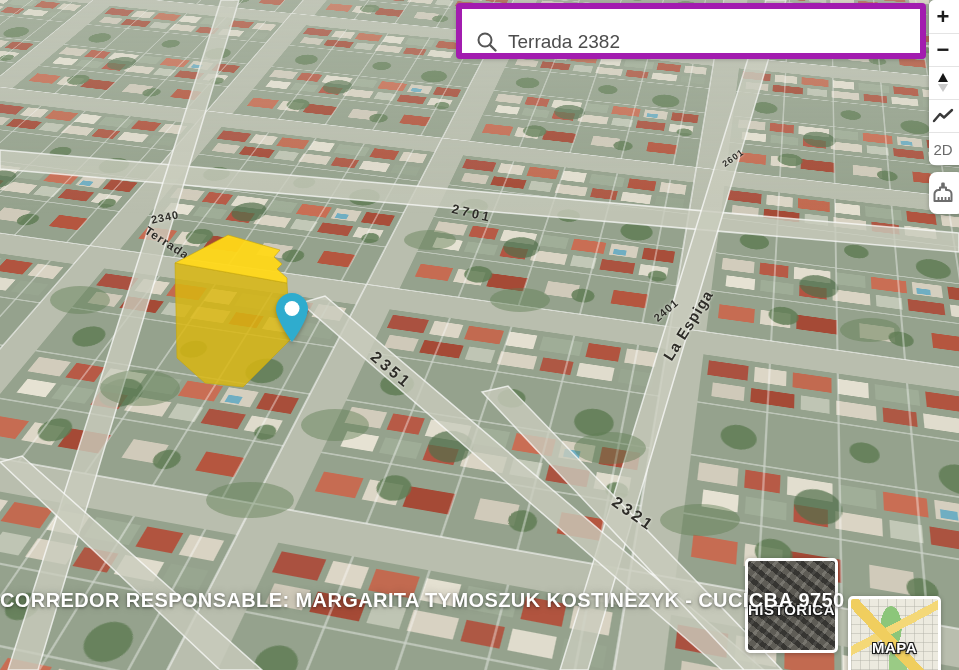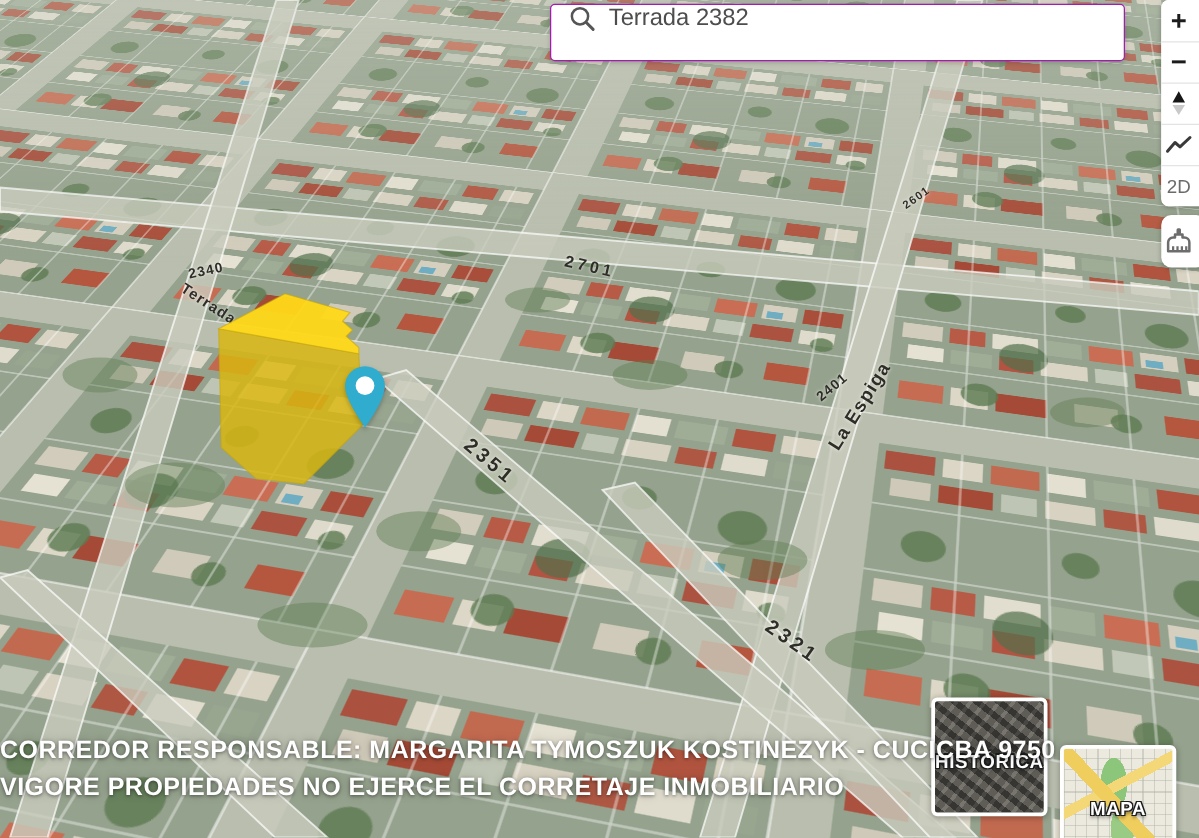--- a/index.html
+++ b/index.html
@@ -17,24 +17,24 @@
   .haze{position:absolute;inset:0;background:linear-gradient(rgba(210,214,203,.30),rgba(210,214,203,0) 32%);pointer-events:none;}
   .overlay-svg{position:absolute;left:0;top:0;}
   
   .street-label{
     position:absolute;font-weight:700;color:#2e2d28;white-space:nowrap;
     text-shadow:0 0 2px rgba(255,255,250,.65),0 0 4px rgba(255,255,250,.4);
     pointer-events:none;
   }
   
   .search-bar{
-    position:absolute;left:440px;top:3px;width:458px;height:44px;
-    background:#fff;border:1px solid #a21caf;border-radius:4px;
+    position:absolute;left:456px;top:3px;width:458px;height:44px;
+    background:#fff;border:6px solid #a21caf;border-radius:4px;
     box-shadow:0 1px 4px rgba(0,0,0,.18);
-    display:flex;align-items:flex-start;z-index:10;
+    display:flex;align-items:flex-end;z-index:10;
   }
   .search-bar .mag{flex:0 0 auto;margin-left:14px;}
   .search-input{
     flex:1;border:none;outline:none;background:transparent;
     font-family:"Liberation Sans",sans-serif;font-size:19px;color:#4d4d4d;
     padding:0 10px 0 10px;
   }
   
   .ctrl-panel{
     position:absolute;right:-6px;top:0;width:36px;z-index:10;
@@ -236,21 +236,20 @@
   <button class="brush-btn">
     <svg width="22" height="24" viewBox="0 0 22 24">
       <rect x="9.2" y="1.5" width="3.6" height="5" rx="1.2" fill="#6d6d6d"></rect>
       <path d="M8,6.5 h6 v2.5 h1.5 a4,4 0 0 1 4,4 V20 H2.5 v-7 a4,4 0 0 1 4,-4 H8 z" fill="none" stroke="#6d6d6d" stroke-width="2" stroke-linejoin="round"></path>
       <path d="M6.5,16 V20 M10,16 V20 M13.5,16 V20 M17,16 V20" stroke="#6d6d6d" stroke-width="1.8"></path>
     </svg>
   </button>
 
   <div class="disclaimer">
     <div>CORREDOR RESPONSABLE: MARGARITA TYMOSZUK KOSTINEZYK - CUCICBA 9750</div>
-    <div>VIGORE PROPIEDADES NO EJERCE EL CORRETAJE INMOBILIARIO</div>
   </div>
 
   <div class="thumb thumb-historic">
     <div class="thumb-label">HISTÓRICA</div>
   </div>
   <div class="thumb thumb-map">
     <div class="thumb-label">MAPA</div>
   </div>
 
 </div>

